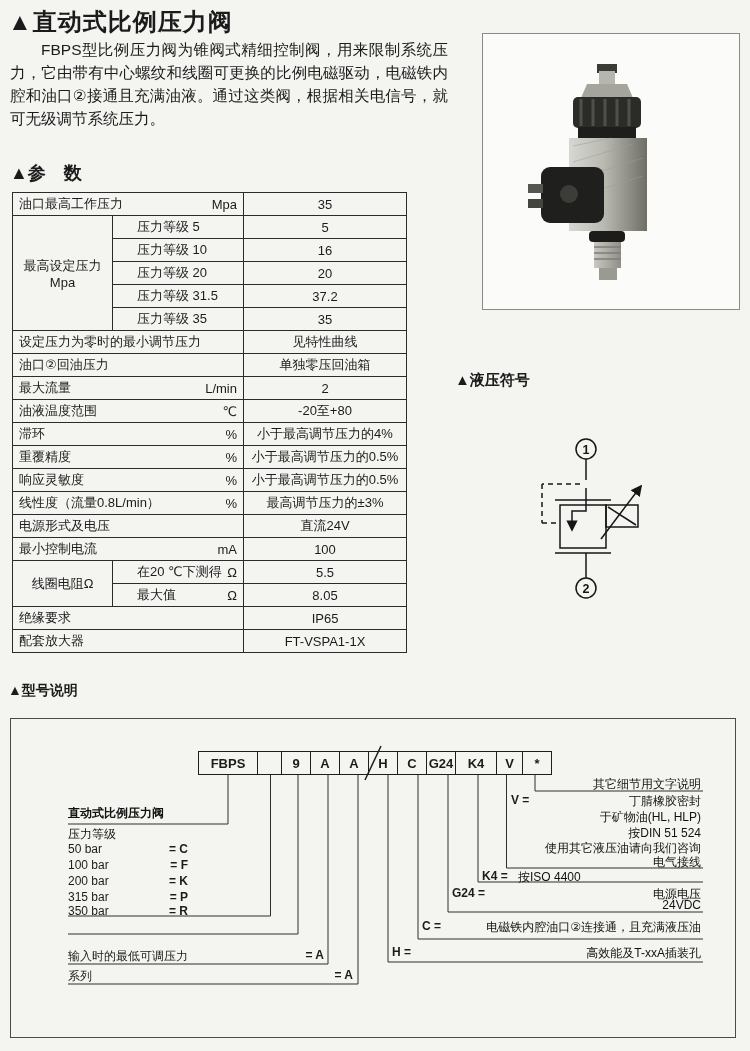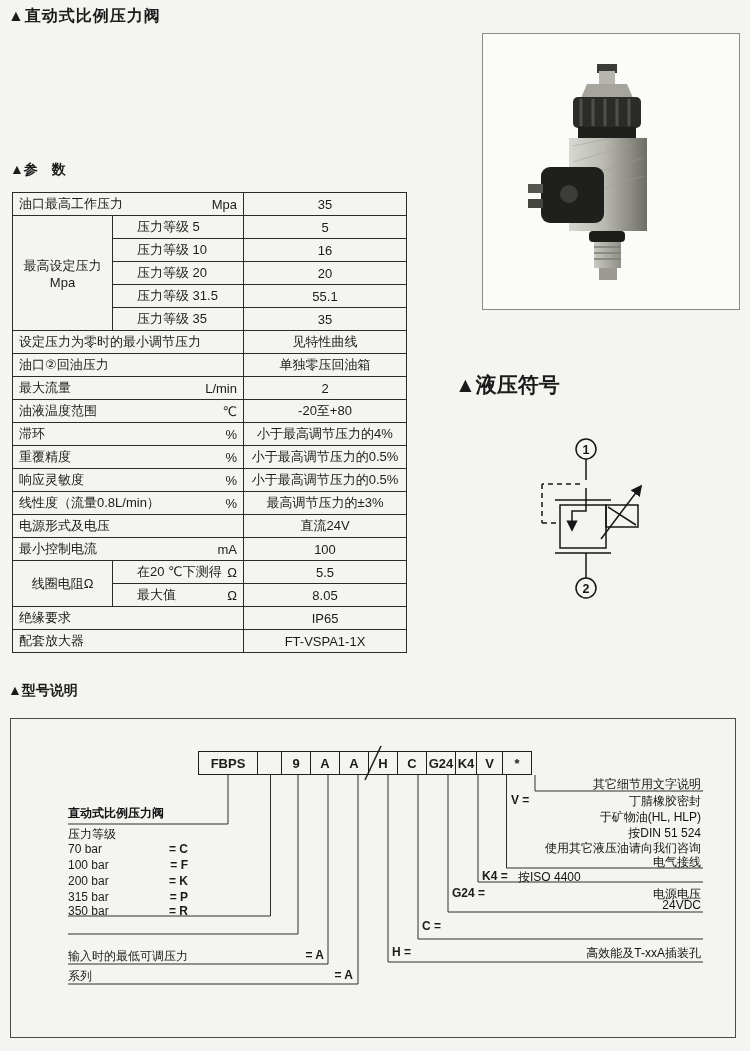--- a/index.html
+++ b/index.html
@@ -1,23 +1,23 @@
 <!DOCTYPE html>
 <html><head>
 <meta charset="utf-8">
 <style>
   * { margin:0; padding:0; box-sizing:border-box; }
   html,body { width:750px; }
   body { font-family:"Liberation Sans","DejaVu Sans",sans-serif; background:#f4f4f1; color:#1b1b1b; }
   .page { position:relative; width:750px; height:1051px; background:#f4f4f1; overflow:hidden; }
 
   
-  .h-main { position:absolute; left:8px; top:6px; font-size:16px; font-weight:bold; letter-spacing:1px; }
-  .h-params { position:absolute; left:10px; top:161px; font-size:14px; font-weight:bold; }
-  .h-symbol { position:absolute; left:455px; top:371px; font-size:21px; font-weight:bold; }
+  .h-main { position:absolute; left:8px; top:6px; font-size:24px; font-weight:bold; letter-spacing:1px; }
+  .h-params { position:absolute; left:10px; top:161px; font-size:18px; font-weight:bold; }
+  .h-symbol { position:absolute; left:455px; top:371px; font-size:15px; font-weight:bold; }
   .h-model { position:absolute; left:8px; top:682px; font-size:14px; font-weight:bold; }
 
   
   .intro { position:absolute; left:10px; top:38px; width:438px; font-size:15.5px; line-height:23px;
            text-align:justify; text-indent:2em; }
 
   
   table.params { position:absolute; left:12px; top:192px; border-collapse:collapse; table-layout:fixed; }
   table.params td { border:1px solid #2b2b2b; height:23px; font-size:13px; padding:0 6px; vertical-align:middle; background:transparent; }
   table.params .lu { display:flex; justify-content:space-between; align-items:center; }
@@ -46,20 +46,21 @@
   .lrow { position:absolute; left:57px; font-size:12px; white-space:nowrap; }
   .lrow .code { position:absolute; right:0; font-weight:bold; }
   .prefix { position:absolute; font-weight:bold; font-size:12px; white-space:nowrap; }
 </style>
 </head>
 <body>
 
 <div class="page">
 
   <div class="h-main">▲直动式比例压力阀</div>
+  <div class="intro">FBPS型比例压力阀为锥阀式精细控制阀，用来限制系统压力，它由带有中心螺纹和线圈可更换的比例电磁驱动，电磁铁内腔和油口②接通且充满油液。通过这类阀，根据相关电信号，就可无级调节系统压力。</div>
 
   <div class="photo-box">
     <svg width="258" height="277" viewBox="0 0 258 277">
       <defs>
         <linearGradient id="bodyGrad" x1="0" y1="0" x2="1" y2="0">
           <stop offset="0" stop-color="#d8d8d2"></stop>
           <stop offset="0.45" stop-color="#b9b9b2"></stop>
           <stop offset="0.8" stop-color="#8a8a83"></stop>
           <stop offset="1" stop-color="#6e6e67"></stop>
         </linearGradient>
@@ -133,21 +134,21 @@
     <tr>
           <td class="sub">压力等级 10</td>
           <td class="val">16</td>
         </tr>
     <tr>
           <td class="sub">压力等级 20</td>
           <td class="val">20</td>
         </tr>
     <tr>
           <td class="sub">压力等级 31.5</td>
-          <td class="val">55.1</td>
+          <td class="val">37.2</td>
         </tr>
     <tr>
           <td class="sub">压力等级 35</td>
           <td class="val">35</td>
         </tr>
 
     <tr>
           <td colspan="2">
             <div class="lu">
               <span>设定压力为零时的最小调节压力</span>
@@ -316,21 +317,21 @@
 
       <div class="code-row">
         <div class="code-cell" style="width:60px">FBPS</div>
         <div class="code-cell" style="width:25px"></div>
         <div class="code-cell" style="width:30px">9</div>
         <div class="code-cell" style="width:30px">A</div>
         <div class="code-cell" style="width:30px">A</div>
         <div class="code-cell" style="width:30px">H</div>
         <div class="code-cell" style="width:30px">C</div>
         <div class="code-cell" style="width:30px">G24</div>
-        <div class="code-cell" style="width:22px">K4</div>
+        <div class="code-cell" style="width:42px">K4</div>
         <div class="code-cell" style="width:27px">V</div>
         <div class="code-cell" style="width:30px">*</div>
       </div>
 
       <svg class="lines-svg" width="726" height="320" viewBox="0 0 726 320">
         <g stroke="#2e2e2b" stroke-width="1">
 
           <line x1="217" y1="56" x2="217" y2="105"></line>
           <line x1="259.5" y1="56" x2="259.5" y2="197"></line>
           <line x1="287" y1="56" x2="287" y2="215"></line>
@@ -354,40 +355,41 @@
           <line x1="467" y1="163" x2="692" y2="163"></line>
           <line x1="437" y1="193" x2="692" y2="193"></line>
           <line x1="407" y1="220" x2="692" y2="220"></line>
           <line x1="377" y1="243" x2="692" y2="243"></line>
         </g>
         <line x1="354" y1="61" x2="370" y2="27" stroke="#1e1e1c" stroke-width="1.5"></line>
       </svg>
 
       <div class="lbl" style="left:57px; top:86px; font-weight:bold">直动式比例压力阀</div>
       <div class="lbl" style="left:57px; top:107px">压力等级</div>
-      <div class="lrow" style="top:123px; width:120px"><span>70 bar</span><span class="code">= C</span></div>
+      <div class="lrow" style="top:123px; width:120px"><span>50 bar</span><span class="code">= C</span></div>
       <div class="lrow" style="top:139px; width:120px"><span>100 bar</span><span class="code">= F</span></div>
       <div class="lrow" style="top:155px; width:120px"><span>200 bar</span><span class="code">= K</span></div>
       <div class="lrow" style="top:171px; width:120px"><span>315 bar</span><span class="code">= P</span></div>
       <div class="lrow" style="top:185px; width:120px"><span>350 bar</span><span class="code">= R</span></div>
       <div class="lrow" style="top:229px; width:256px"><span>输入时的最低可调压力</span><span class="code">= A</span></div>
       <div class="lrow" style="top:249px; width:285px"><span>系列</span><span class="code">= A</span></div>
 
       <div class="lbl rt" style="top:57px">其它细节用文字说明</div>
       <div class="prefix" style="left:500px; top:74px">V =</div>
       <div class="lbl rt" style="top:74px">丁腈橡胶密封</div>
       <div class="lbl rt" style="top:90px">于矿物油(HL, HLP)</div>
       <div class="lbl rt" style="top:106px">按DIN 51 524</div>
       <div class="lbl rt" style="top:121px">使用其它液压油请向我们咨询</div>
       <div class="lbl rt" style="top:135px">电气接线</div>
       <div class="prefix" style="left:471px; top:150px">K4 =</div>
       <div class="lbl" style="left:507px; top:150px; width:100px; ">按ISO 4400</div>
       <div class="prefix" style="left:441px; top:167px">G24 =</div>
       <div class="lbl rt" style="top:167px">电源电压</div>
       <div class="lbl rt" style="top:179px">24VDC</div>
       <div class="prefix" style="left:411px; top:200px">C =</div>
+      <div class="lbl rt" style="top:200px">电磁铁内腔油口②连接通，且充满液压油</div>
       <div class="prefix" style="left:381px; top:226px">H =</div>
       <div class="lbl rt" style="top:226px">高效能及T-xxA插装孔</div>
 
     </div>
   </div>
 
 </div>
 
 </body></html>

